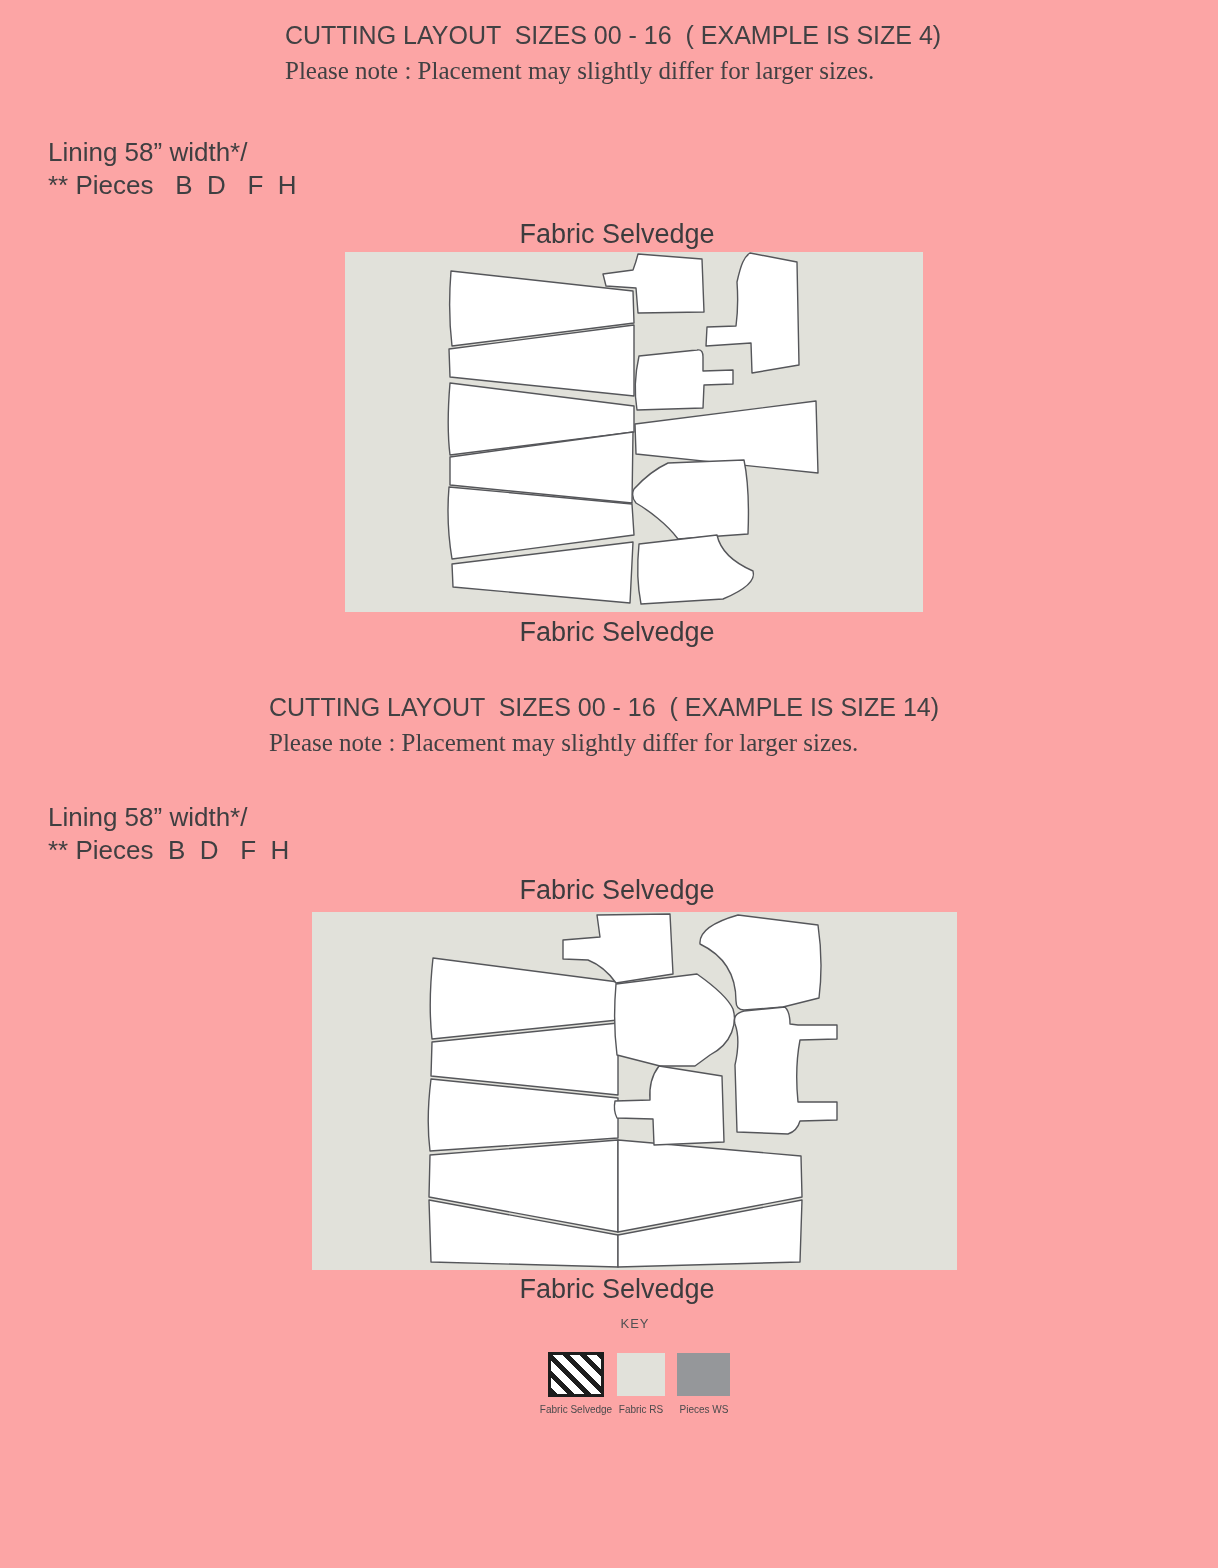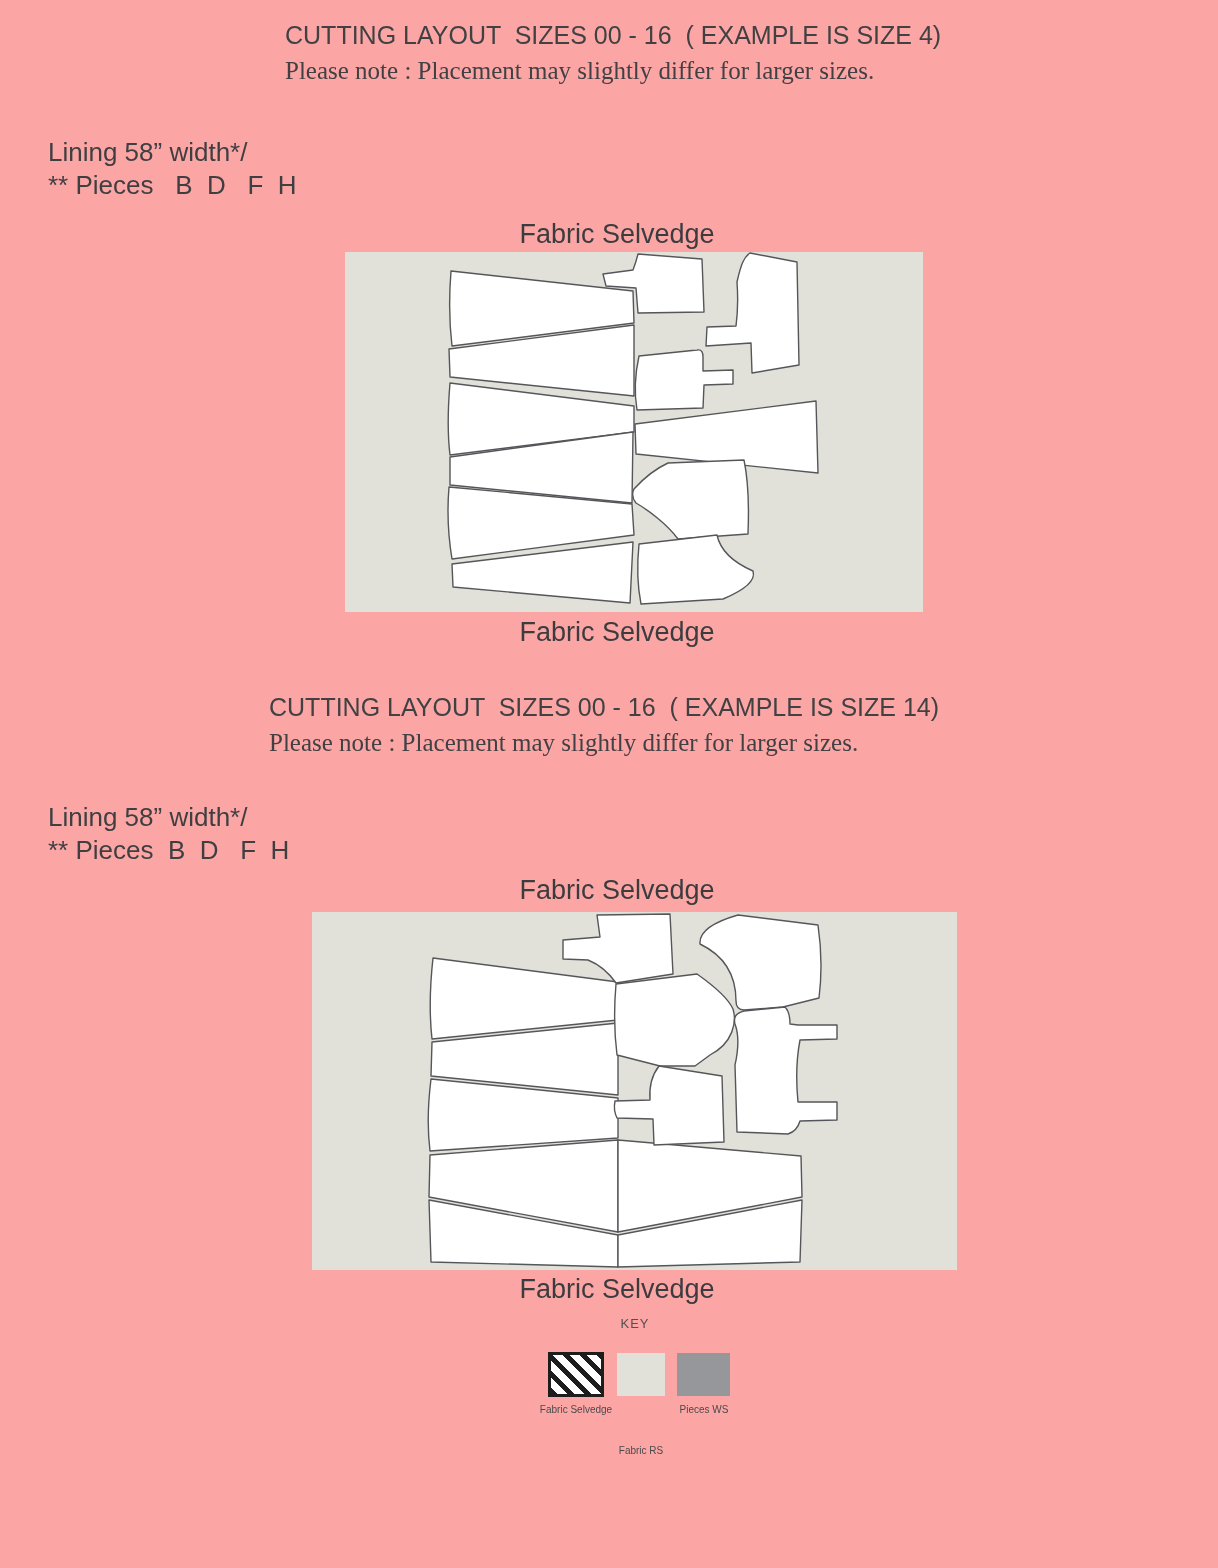--- a/index.html
+++ b/index.html
@@ -67,16 +67,16 @@
     </svg>
   <div class="abs selvedge" style="left:617px;top:1274px;">Fabric Selvedge</div>
 
   <div class="abs key-title" style="left:635px;top:1316px;">KEY</div>
 
   <div class="swatch swatch-selvedge" style="left:548px;top:1352px;"></div>
   <div class="swatch swatch-rs" style="left:617px;top:1353px;"></div>
   <div class="swatch swatch-ws" style="left:677px;top:1353px;"></div>
 
   <div class="abs swatch-label" style="left:576px;top:1404px;">Fabric Selvedge</div>
-  <div class="abs swatch-label" style="left:641px;top:1404px;margin-top:41px;">Fabric RS</div>
+  <div class="abs swatch-label" style="left:641px;top:1404px;">Fabric RS</div>
   <div class="abs swatch-label" style="left:704px;top:1404px;">Pieces WS</div>
 
 </div>
 
 </body></html>

